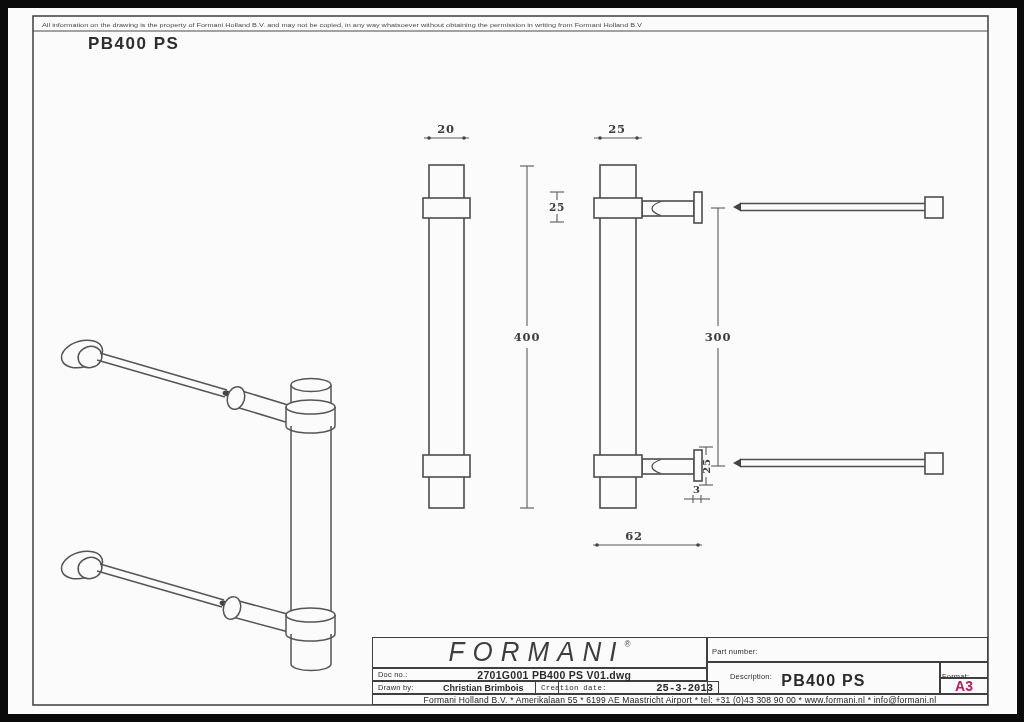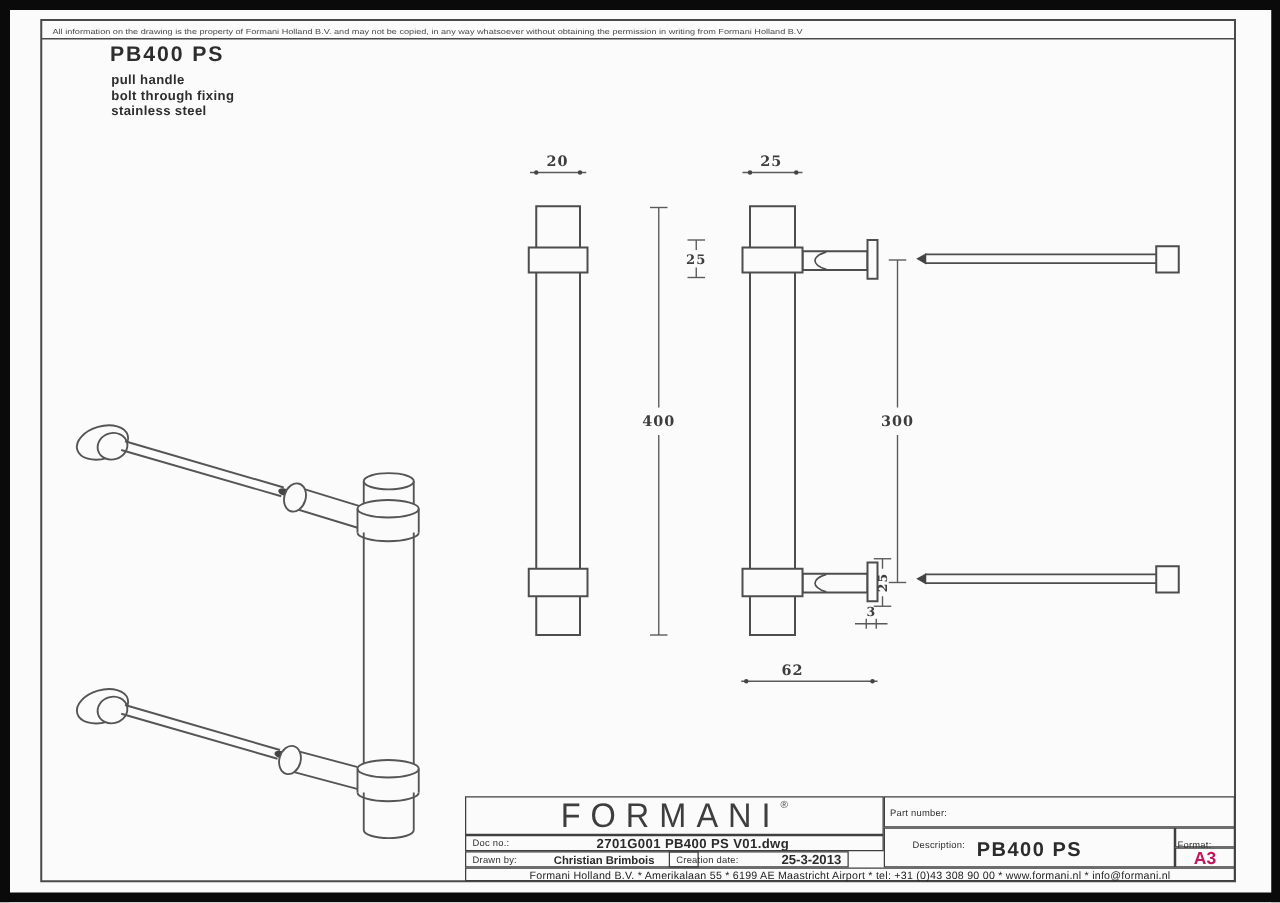--- a/index.html
+++ b/index.html
@@ -4,21 +4,21 @@
 <style>
   html,body{margin:0;padding:0;background:#e8e8e8;}
   .screen{position:relative;width:1024px;height:722px;background:#fbfbfb;overflow:hidden;
           font-family:"Liberation Sans",sans-serif;color:#333;}
   .screen svg{position:absolute;left:0;top:0;}
   .abs{position:absolute;box-sizing:border-box;}
   .doc-title{left:88px;top:34px;font-size:17px;font-weight:700;letter-spacing:1.5px;color:#2d2d2d;}
   .doc-sub{left:89px;top:58px;font-size:10.5px;line-height:12.5px;color:#2e2e2e;font-weight:600;letter-spacing:.3px;}
   .tb{border:1px solid #3f3f3f;background:transparent;}
   .tb-label{font-size:7.5px;color:#2f2f2f;letter-spacing:.2px;}
-  .logo-cell{display:flex;align-items:center;justify-content:center;}
+  .logo-cell{display:flex;align-items:center;justify-content:center;font-style:italic;}
   .logo-text{font-size:26px;letter-spacing:8px;color:#3e3e3e;font-weight:400;transform:scaleY(1.05);}
   .logo-reg{font-size:8px;vertical-align:14px;letter-spacing:0;}
   .row-flex{display:flex;align-items:center;padding:0 5px;}
   .val-doc{flex:1;text-align:center;font-size:10.5px;font-weight:700;letter-spacing:.3px;color:#2b2b2b;}
   .val-name{flex:1;text-align:center;font-size:9px;font-weight:600;color:#2b2b2b;}
   .val-date{flex:1;text-align:right;font-size:10.5px;font-weight:700;color:#2b2b2b;}
   .part-cell{padding:2px 4px;}
   .desc-cell{padding:2px 22px;position:relative;}
   .desc-value{position:absolute;left:0;right:0;top:9px;text-align:center;font-size:16px;font-weight:700;letter-spacing:1.2px;color:#2b2b2b;}
   .fmt-label{padding:2px 1px;}
@@ -176,41 +176,36 @@
       <text x="527" y="341">400</text>
       <text x="557" y="211" font-size="10.5">25</text>
       <text x="718" y="341">300</text>
       <text x="707" y="466" font-size="10" transform="rotate(-90 707 466)" dominant-baseline="middle">25</text>
       <text x="697" y="493" font-size="10">3</text>
       <text x="634" y="540">62</text>
     </g>
   </svg>
 
   <div class="abs doc-title">PB400 PS</div>
-  <div class="abs doc-sub">
-    <div>pull handle</div>
-    <div>bolt through fixing</div>
-    <div>stainless steel</div>
-  </div>
 
   <div class="abs tb logo-cell" style="left:372px;top:637px;width:335px;height:31px;">
     <span class="logo-text"><span>FORMANI</span><span class="logo-reg">®</span></span>
   </div>
 
   <div class="abs tb row-flex" style="left:372px;top:668px;width:335px;height:13px;">
     <span class="tb-label">Doc no.:</span>
     <span class="val-doc">2701G001 PB400 PS V01.dwg</span>
   </div>
 
   <div class="abs tb row-flex" style="left:372px;top:681px;width:187px;height:13px;">
     <span class="tb-label">Drawn by:</span>
     <span class="val-name">Christian Brimbois</span>
   </div>
 
-  <div class="abs tb row-flex" style="left:535px;top:681px;width:144px;height:13px;">
+  <div class="abs tb row-flex" style="left:535px;top:681px;width:184px;height:13px;font-family:Liberation Mono, monospace;">
     <span class="tb-label">Creation date:</span>
     <span class="val-date">25-3-2013</span>
   </div>
 
   <div class="abs tb part-cell" style="left:707px;top:637px;width:281px;height:25px;">
     <span class="tb-label">Part number:</span>
     <span></span>
   </div>
 
   <div class="abs tb desc-cell" style="left:707px;top:662px;width:233px;height:32px;">

